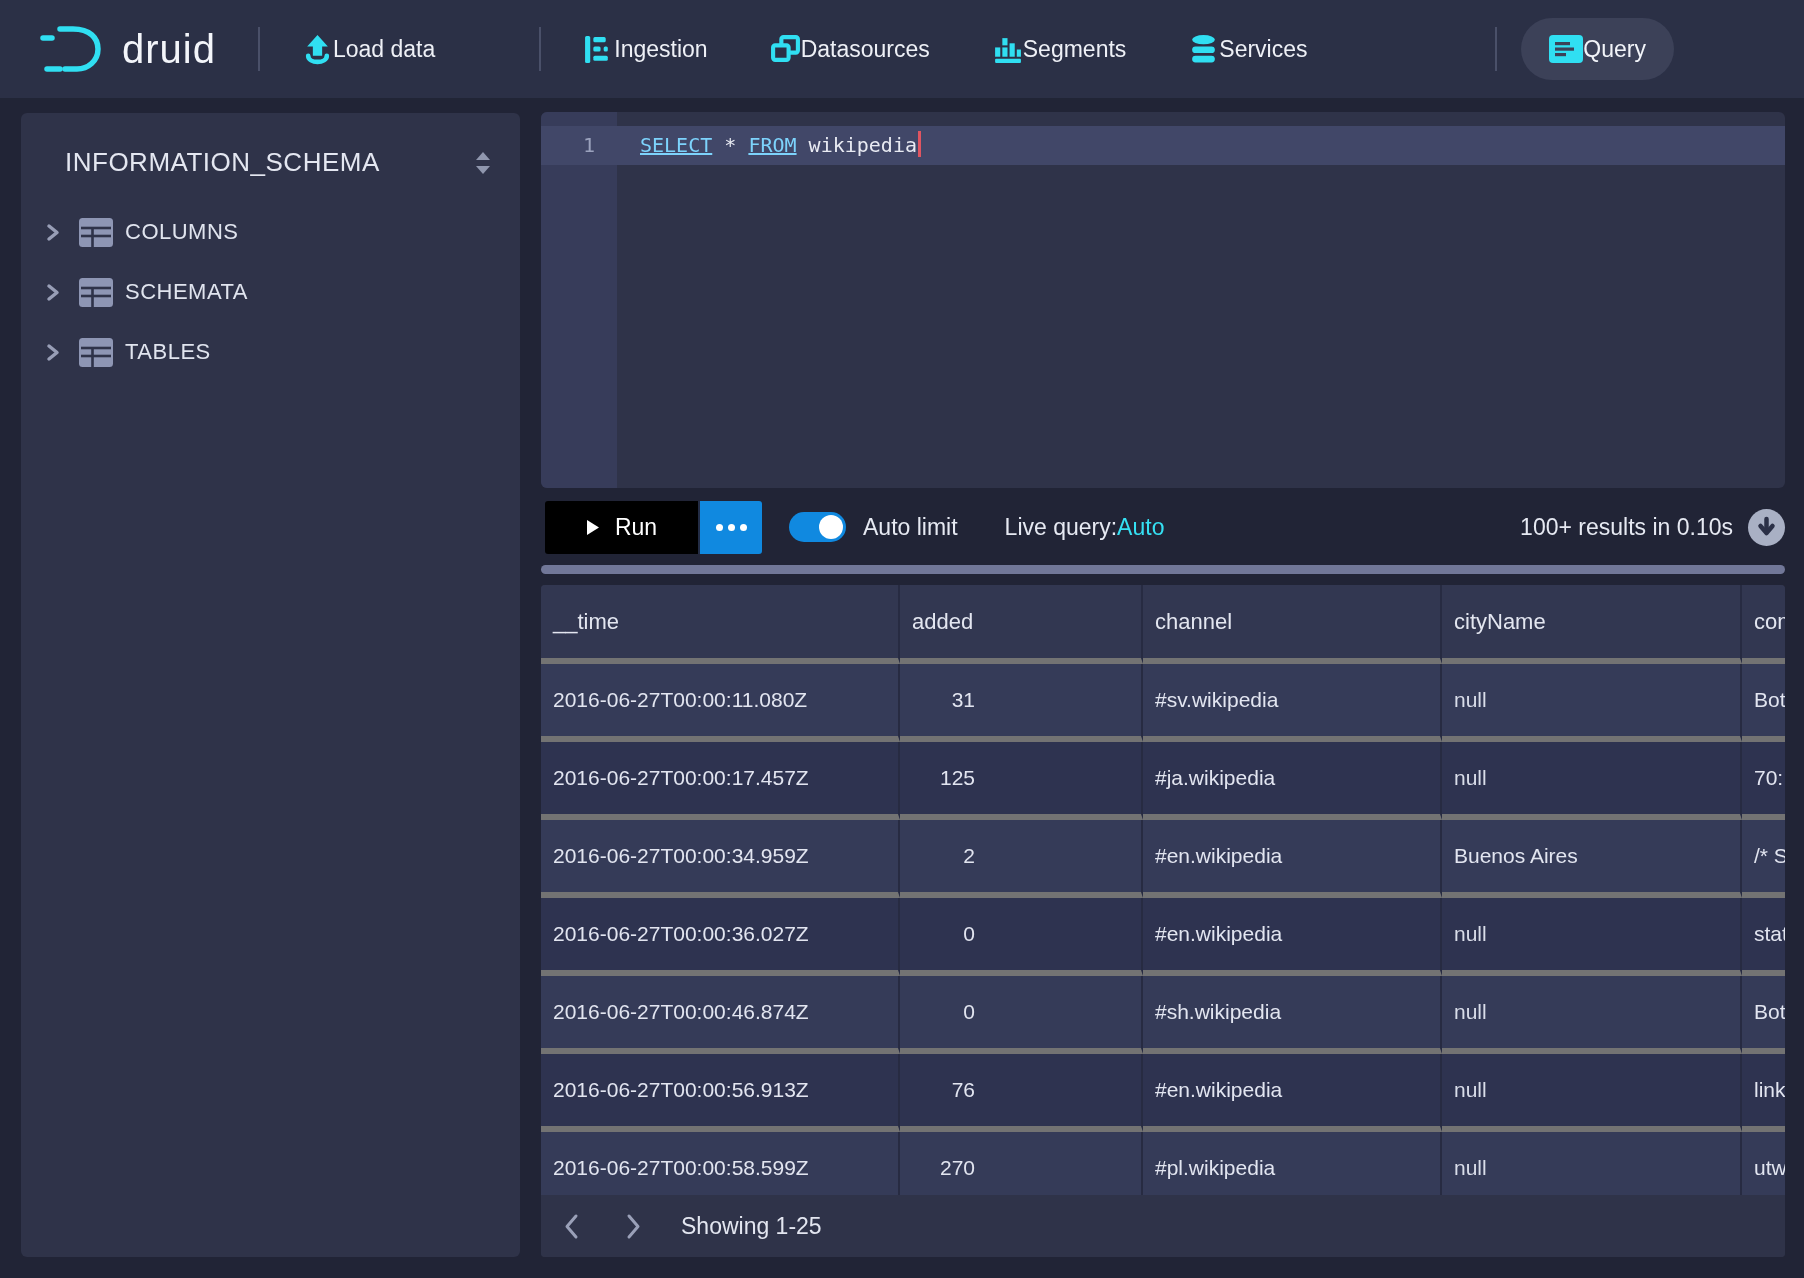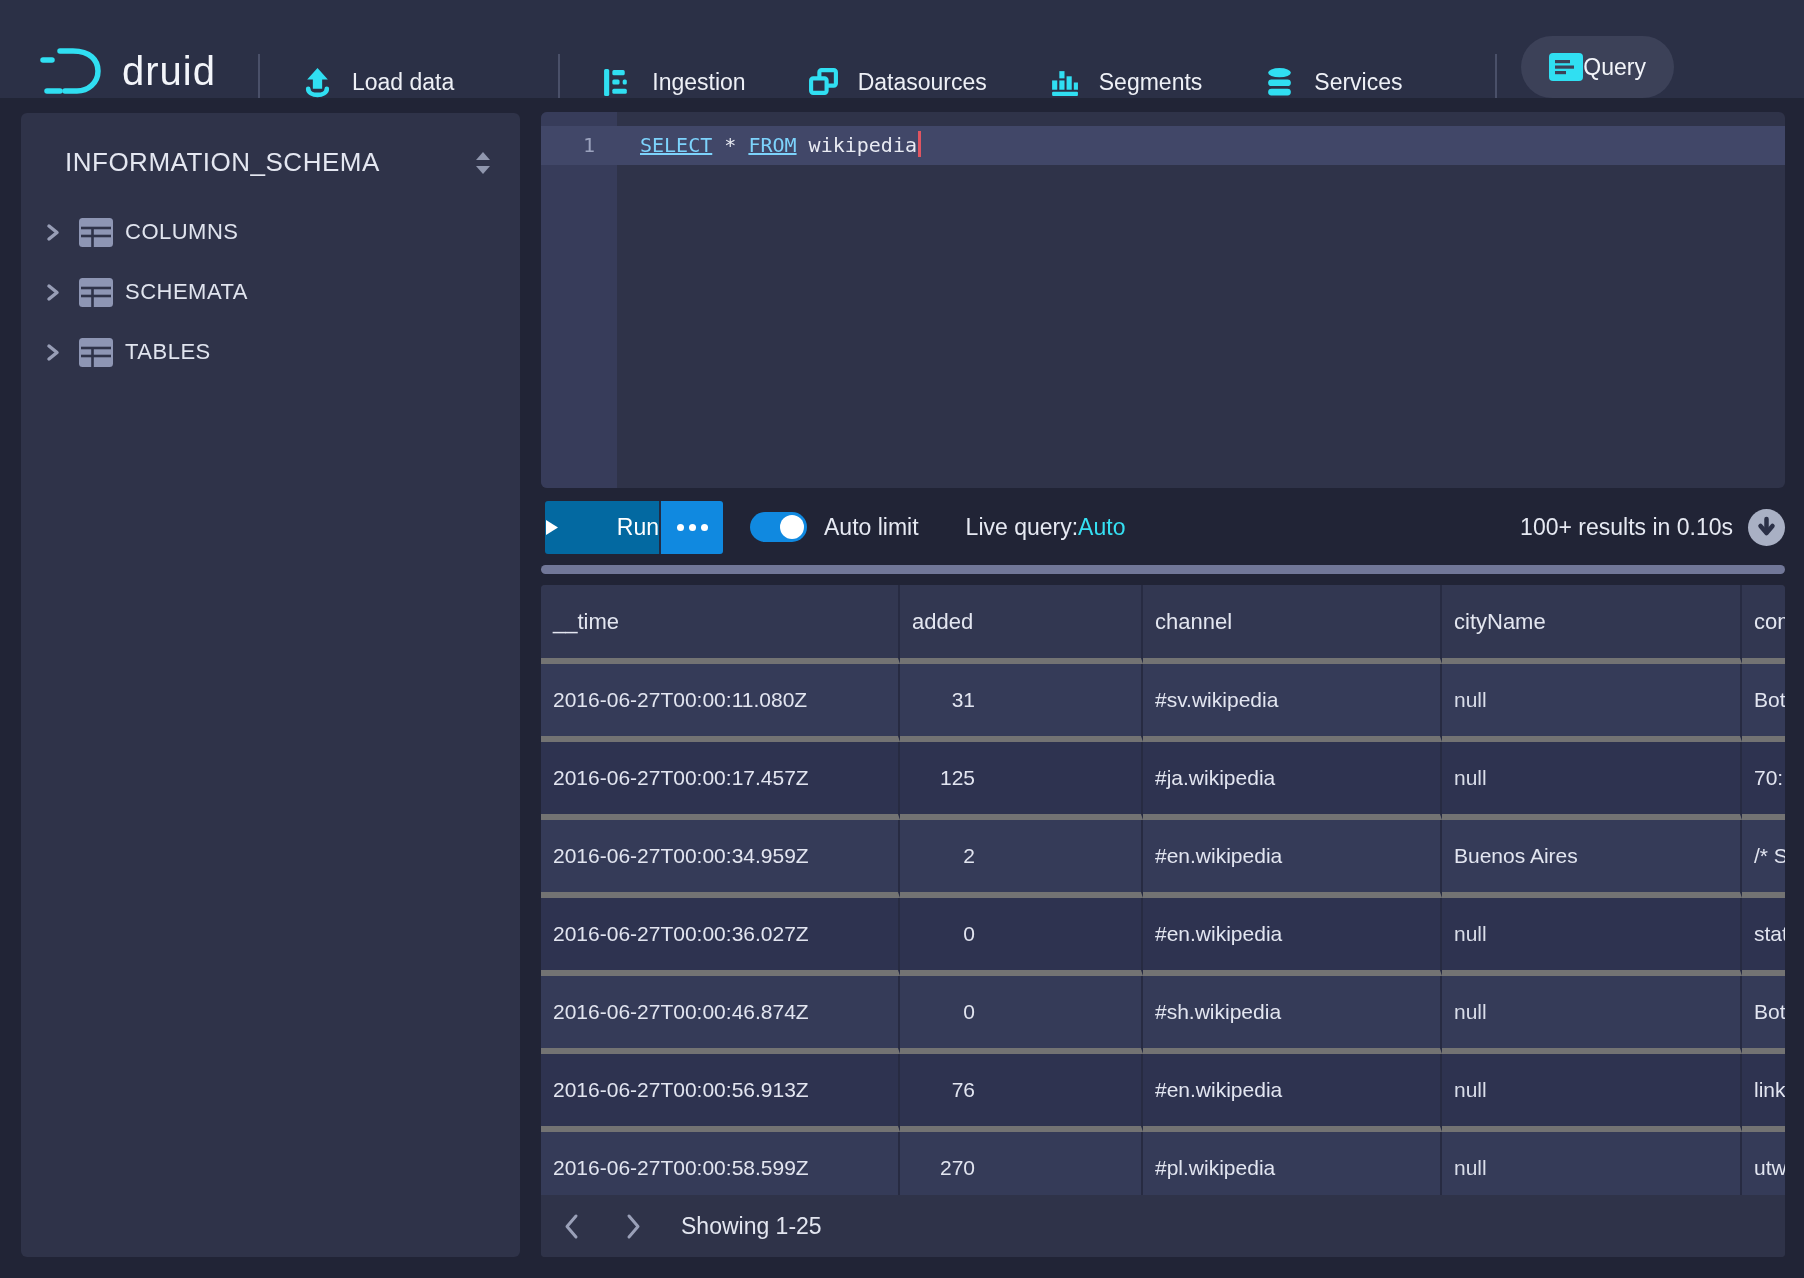--- a/index.html
+++ b/index.html
@@ -4,28 +4,28 @@
 <style>
   html,body{margin:0;padding:0;}
   body{
     width:1804px;height:1278px;position:relative;overflow:hidden;
     background:#212436;font-family:"Liberation Sans",sans-serif;
     -webkit-font-smoothing:antialiased;
   }
   
   .navbar{
     position:absolute;left:0;top:0;width:1804px;height:100px;
-    background:#2b3046;display:flex;align-items:flex-end;
+    background:#2b3046;display:flex;align-items:center;
     padding-left:40px;box-sizing:border-box;
     border-bottom:2px solid rgba(0,0,0,.22);
   }
   .brand{display:flex;align-items:center;gap:16px;cursor:pointer;}
   .brand-text{font-size:40px;color:#f3f5fa;letter-spacing:1px;}
   .nav-sep{width:2px;height:44px;background:#4a5069;margin:0 42px;flex:none;}
-  .nav-item{display:flex;align-items:center;gap:19px;font-size:23px;color:#eef0f6;
+  .nav-item{display:flex;align-items:center;font-size:23px;color:#eef0f6;
     margin-right:62px;cursor:pointer;white-space:nowrap;}
   .nav-item svg{flex:none;}
   .sep-right{margin-left:auto;margin-right:24px;}
   .query-pill{
     display:flex;align-items:center;font-size:23px;color:#f2f4f9;
     background:#3c4158;border-radius:31px;height:62px;padding:0 28px;
     margin-right:130px;cursor:pointer;
   }
   
   .sidebar{
@@ -51,22 +51,22 @@
   .lineno{position:absolute;left:0;top:14px;width:76px;height:39px;line-height:39px;
     text-align:right;padding-right:22px;box-sizing:border-box;color:#9ba2bd;font-size:20px;}
   .code-line{position:absolute;left:99px;top:14px;height:39px;line-height:39px;font-size:20px;white-space:pre;}
   .tok-kw{color:#7dd3fc;text-decoration:underline;}
   .tok-plain{color:#e9ebf3;}
   .caret{display:inline-block;width:3px;height:26px;background:#e05561;vertical-align:-5px;margin-left:1px;}
   
   .run-row{position:absolute;left:541px;top:500px;width:1244px;height:54px;
     display:flex;align-items:center;}
   .btn-run{display:flex;height:53px;border-radius:3px;overflow:hidden;margin-left:4px;cursor:pointer;}
-  .btn-run-main{width:114px;background:#0369a1;display:flex;align-items:center;
-    justify-content:space-between;gap:15px;color:#fff;font-size:23px;}
+  .btn-run-main{width:153px;background:#000000;display:flex;align-items:center;
+    justify-content:center;gap:15px;color:#fff;font-size:23px;}
   .btn-run-more{width:62px;background:#1089e0;border-left:2px solid #232c44;
     display:flex;align-items:center;justify-content:center;gap:5px;}
   .dot{width:7px;height:7px;border-radius:50%;background:#fff;}
   .toggle{margin-left:27px;width:57px;height:30px;background:#1089e0;border-radius:16px;
     position:relative;cursor:pointer;flex:none;}
   .knob{position:absolute;right:3px;top:3px;width:24px;height:24px;border-radius:50%;background:#fff;}
   .auto-limit{margin-left:17px;font-size:23px;color:#e6e9f2;}
   .live-query{margin-left:47px;font-size:23px;color:#e6e9f2;}
   .lq-value{color:#35e0f3;cursor:pointer;}
   .results-right{margin-left:auto;display:flex;align-items:center;gap:15px;}

